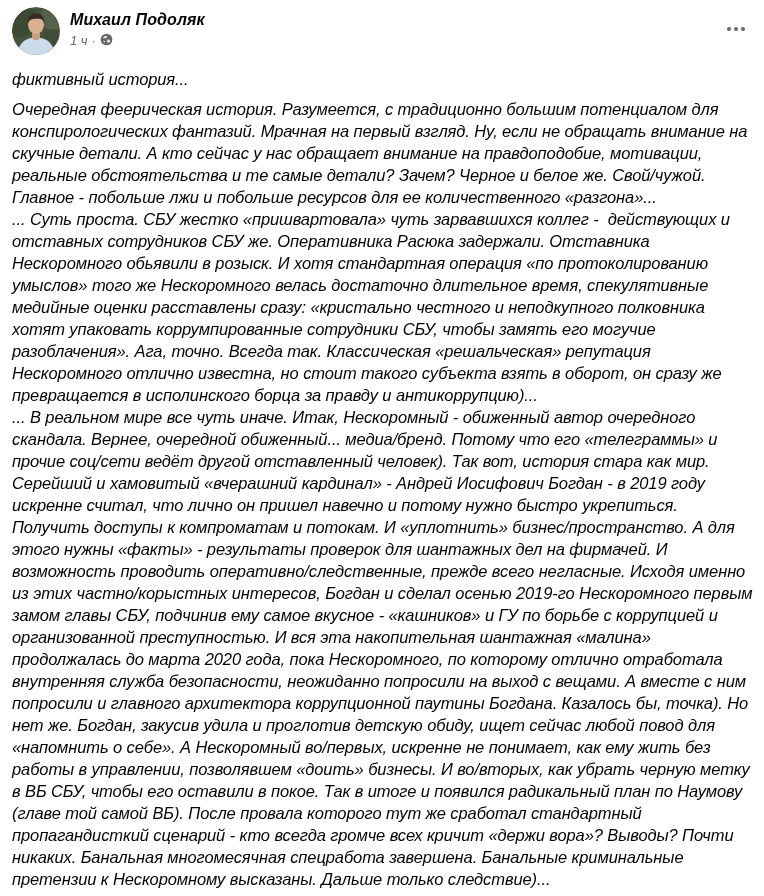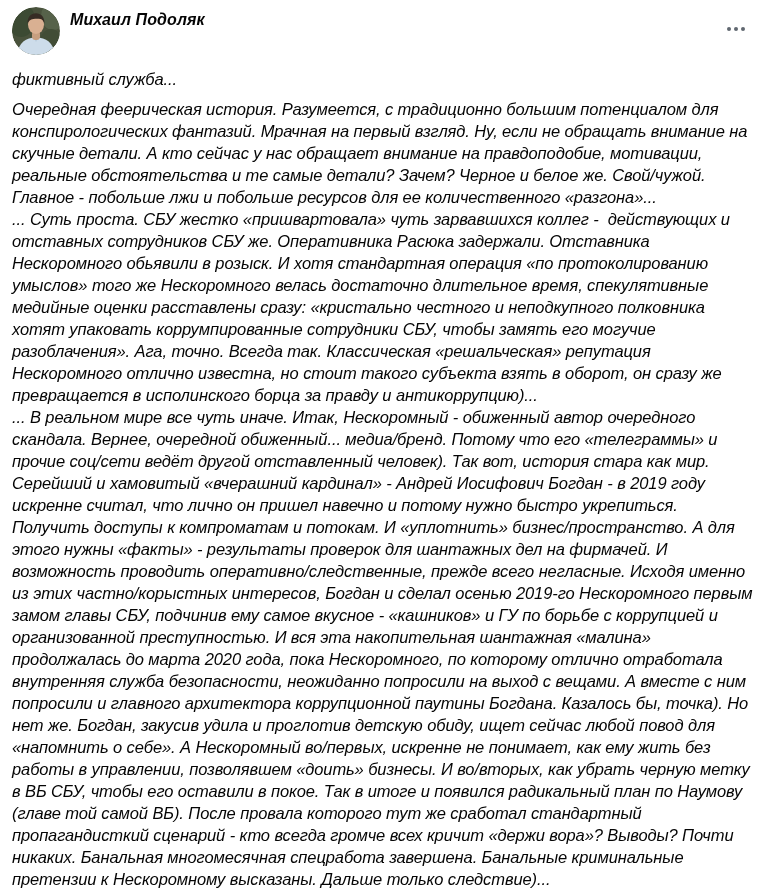--- a/index.html
+++ b/index.html
@@ -103,32 +103,44 @@
           <path d="M22 31 L24 35 L26 31 Z" fill="#b8c9da"></path>
           <rect x="20" y="24" width="8" height="9" rx="3.5" fill="#c79f80"></rect>
           <ellipse cx="24" cy="17.5" rx="8" ry="9.5" fill="#d9b092"></ellipse>
           <path d="M15.5 16.5 C15.5 9.5 19 6.2 24 6.2 C29 6.2 32.5 9.5 32.5 16.5 C32.5 16.5 31 12.6 28.5 12.1 C26 11.6 21 11.7 19.3 12.5 C17 13.6 15.5 16.5 15.5 16.5 Z" fill="#362c24"></path>
         </g>
       </svg>
     </div>
 
     <div class="head-meta">
       <div class="author-name">Михаил Подоляк</div>
+      <div class="sub-row">
+        <span>1 ч</span>
+        <span class="sep">·</span>
+        <span class="globe">
+          <svg width="13" height="13" viewBox="0 0 16 16">
+            <circle cx="8" cy="8" r="7.2" fill="#65676b"></circle>
+            <path d="M3.5 5.6 Q5.5 3.4 8.2 3.8 Q9.4 4.3 8.3 5.5 Q6.3 6.8 4.8 6.3 Z" fill="#f0f2f5"></path>
+            <path d="M8.8 8.2 Q11.2 7.6 12.3 9.2 Q12.9 10.8 11.2 11.9 Q9.4 12.4 8.9 10.8 Z" fill="#f0f2f5"></path>
+            <path d="M4.2 9.5 Q5.8 9.2 6.2 10.6 Q6.3 12 5 11.8 Q3.8 11 4.2 9.5 Z" fill="#f0f2f5"></path>
+          </svg>
+        </span>
+      </div>
     </div>
 
     <button class="menu-btn">
       <span style="display:flex;gap:3px;">
         <span class="dot"></span>
           <span class="dot"></span>
           <span class="dot"></span>
       </span>
     </button>
 
   </div>
 
   <div class="post-text">
-    <p class="lead">фиктивный служба...</p>
+    <p class="lead">фиктивный история...</p>
     <p>Очередная феерическая история. Разумеется, с традиционно большим потенциалом для конспирологических фантазий. Мрачная на первый взгляд. Ну, если не обращать внимание на скучные детали. А кто сейчас у нас обращает внимание на правдоподобие, мотивации, реальные обстоятельства и те самые детали? Зачем? Черное и белое же. Свой/чужой. Главное - побольше лжи и побольше ресурсов для ее количественного «разгона»...</p>
     <p>... Суть проста. СБУ жестко «пришвартовала» чуть зарвавшихся коллег -  действующих и отставных сотрудников СБУ же. Оперативника Расюка задержали. Отставника Нескоромного обьявили в розыск. И хотя стандартная операция «по протоколированию умыслов» того же Нескоромного велась достаточно длительное время, спекулятивные медийные оценки расставлены сразу: «кристально честного и неподкупного полковника хотят упаковать коррумпированные сотрудники СБУ, чтобы замять его могучие разоблачения». Ага, точно. Всегда так. Классическая «решальческая» репутация Нескоромного отлично известна, но стоит такого субъекта взять в оборот, он сразу же превращается в исполинского борца за правду и антикоррупцию)...</p>
     <p>... В реальном мире все чуть иначе. Итак, Нескоромный - обиженный автор очередного скандала. Вернее, очередной обиженный... медиа/бренд. Потому что его «телеграммы» и прочие соц/сети ведёт другой отставленный человек). Так вот, история стара как мир. Серейший и хамовитый «вчерашний кардинал» - Андрей Иосифович Богдан - в 2019 году искренне считал, что лично он пришел навечно и потому нужно быстро укрепиться. Получить доступы к компроматам и потокам. И «уплотнить» бизнес/пространство. А для этого нужны «факты» - результаты проверок для шантажных дел на фирмачей. И возможность проводить оперативно/следственные, прежде всего негласные. Исходя именно из этих частно/корыстных интересов, Богдан и сделал осенью 2019-го Нескоромного первым замом главы СБУ, подчинив ему самое вкусное - «кашников» и ГУ по борьбе с коррупцией и организованной преступностью. И вся эта накопительная шантажная «малина» продолжалась до марта 2020 года, пока Нескоромного, по которому отлично отработала внутренняя служба безопасности, неожиданно попросили на выход с вещами. А вместе с ним попросили и главного архитектора коррупционной паутины Богдана. Казалось бы, точка). Но нет же. Богдан, закусив удила и проглотив детскую обиду, ищет сейчас любой повод для «напомнить о себе». А Нескоромный во/первых, искренне не понимает, как ему жить без работы в управлении, позволявшем «доить» бизнесы. И во/вторых, как убрать черную метку в ВБ СБУ, чтобы его оставили в покое. Так в итоге и появился радикальный план по Наумову (главе той самой ВБ). После провала которого тут же сработал стандартный пропагандисткий сценарий - кто всегда громче всех кричит «держи вора»? Выводы? Почти никаких. Банальная многомесячная спецработа завершена. Банальные криминальные претензии к Нескоромному высказаны. Дальше только следствие)...</p>
   </div>
 
 </div>
 
 </body></html>

